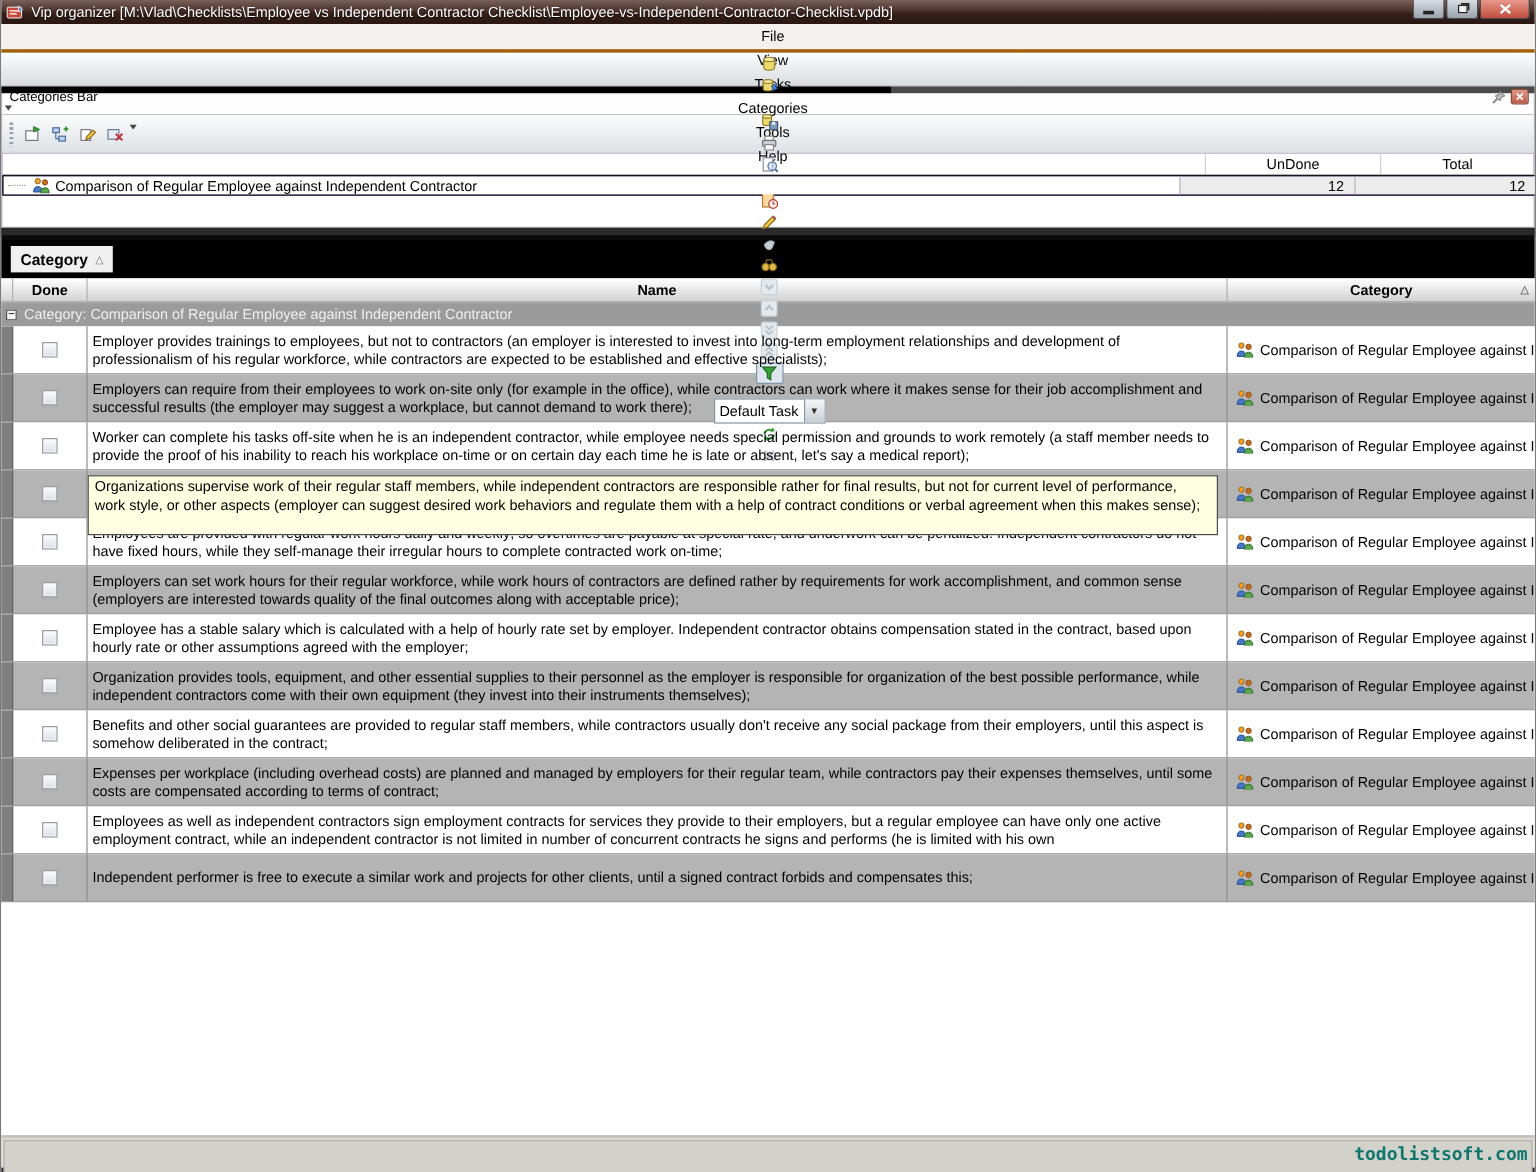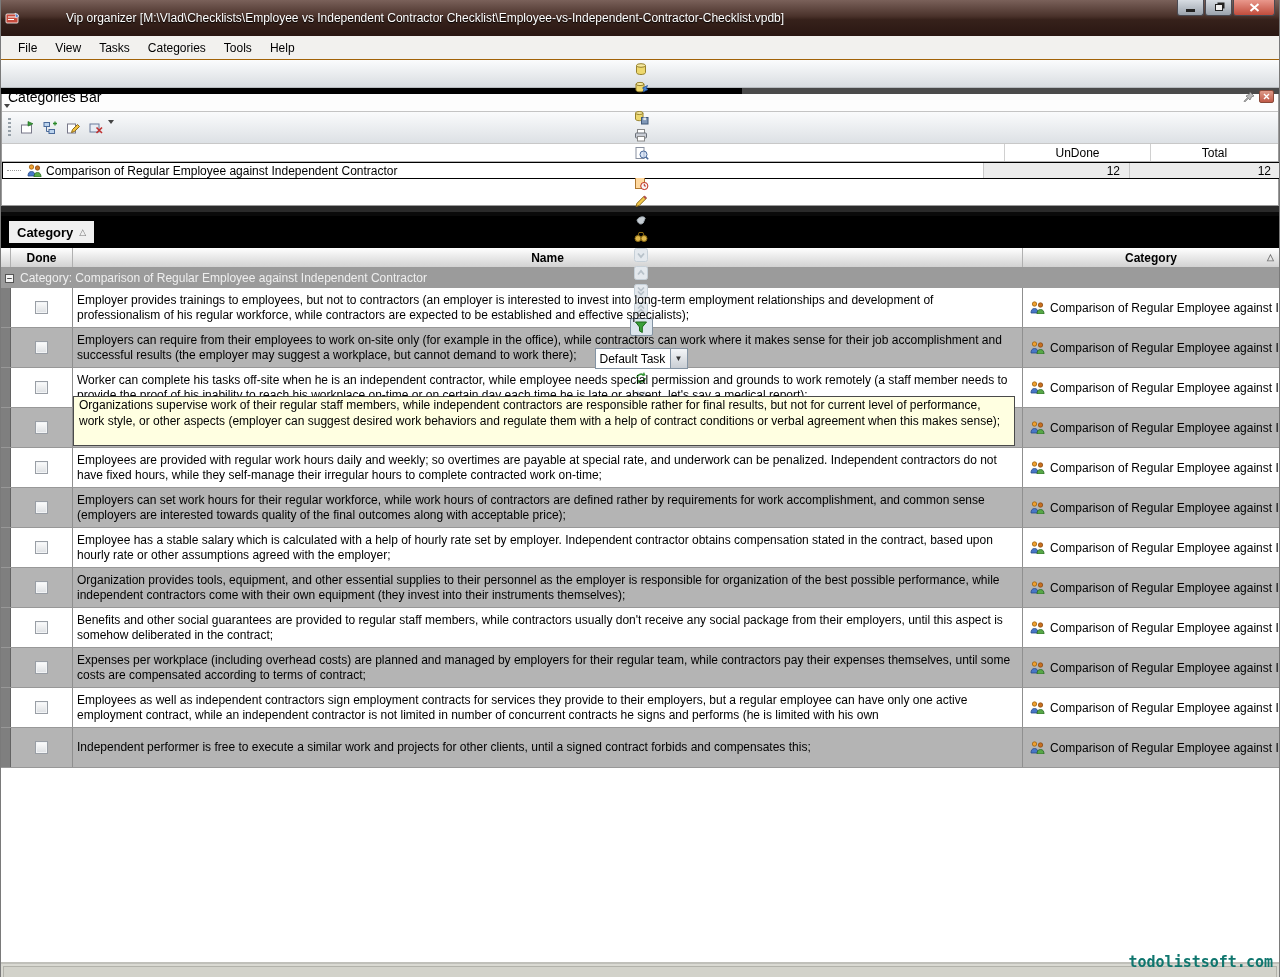--- a/index.html
+++ b/index.html
@@ -1,34 +1,34 @@
 <!DOCTYPE html>
 <html><head>
 <meta charset="utf-8">
 <style>
   * { margin:0; padding:0; box-sizing:border-box; }
   body { font-family:"Liberation Sans", sans-serif; font-size:12px; color:#000; background:#fff; }
   .win { position:relative; width:1280px; height:977px; overflow:hidden; background:#fff;
          border-left:1px solid #7a7a7a; border-right:1px solid #7a7a7a; }
 
   
-  .titlebar { height:36px; display:flex; align-items:center; padding:0 4px;
-    background:linear-gradient(#7a615a 0%, #4a322b 45%, #36211b 55%, #2a1712 100%); color:#fff;gap:40px; }
+  .titlebar { height:20px; display:flex; align-items:center; padding:0 4px;
+    background:linear-gradient(#7a615a 0%, #4a322b 45%, #36211b 55%, #2a1712 100%); color:#fff; }
   .appicon { width:16px; height:14px; margin-right:5px; flex:0 0 auto; }
   .titletxt { flex:1; font-size:12px; white-space:nowrap; overflow:hidden; text-shadow:0 1px 1px #000; }
   .winbtns { display:flex; gap:1px; align-self:flex-start; }
   .wbtn { height:16px; width:27px; display:flex; align-items:center; justify-content:center;
     background:linear-gradient(#d7dce2,#9aa2ac); border:1px solid #4a4a52; border-top:none;
     border-radius:0 0 3px 3px; }
   .wbtn.close { width:42px; background:linear-gradient(#e9988c,#c14c3c); }
   .glyph-min { width:9px; height:3px; background:#222; margin-top:6px; }
   .glyph-rest { width:8px; height:7px; border:1px solid #222; background:#eee; box-shadow:2px -2px 0 -0.5px #222; }
 
   
-  .menubar { height:24px; display:flex; align-items:center; background:#f2f1ee; border-bottom:1px solid #a16207; padding-left:8px; }
+  .menubar { height:24px; display:flex; align-items:center; background:#f2f1ee; border-bottom:3px solid #a16207; padding-left:8px;flex-direction:column; }
   .menuitem { padding:3px 9px; cursor:default; }
 
   
   .toolbar { height:28px; display:flex; align-items:center; padding-left:2px;
     background:linear-gradient(#fbfcfd,#d9dde1); border-bottom:1px solid #b8bcc0;flex-direction:column; }
   .grip { width:3px; height:20px; margin:0 4px;
     background:repeating-linear-gradient(to bottom,#96a0a8 0 2px,transparent 2px 4px); }
   .ti { width:23px; height:22px; display:flex; align-items:center; justify-content:center; border:1px solid transparent; }
   .ti.pressed { border:1px solid #8494a4; background:#dde6ee; border-radius:2px; }
   .tsep { width:1px; height:20px; background:#b4b8be; margin:0 3px; }
@@ -37,21 +37,21 @@
   .combo { display:flex; align-items:center; height:21px; background:#fff; border:1px solid #8494a4; margin:0 3px; }
   .combo-text { padding:0 4px; width:74px; white-space:nowrap; overflow:hidden; }
   .combo-btn { width:17px; height:19px; display:flex; align-items:center; justify-content:center;
     background:linear-gradient(#f4f6f8,#c9ced4); border-left:1px solid #8494a4; font-size:8px; color:#333; }
 
   .darkstrip1 { height:6px; background:linear-gradient(to right,#000 0 58%,#4a4a4a 58%); }
 
   
   .catpanel { height:112px; border:1px solid #9a9a9a; border-top:none; background:#fff; }
   .cap { height:18px; display:flex; align-items:center; background:#fdfdfd; border-bottom:1px solid #c4c4c4;
-         padding:0 4px 12px 6px; font-size:14px; }
+         padding:0 4px 12px 6px; font-size:11px; }
   .cap-spacer { flex:1; }
   .cap-ico { width:15px; height:13px; display:flex; align-items:center; justify-content:center; margin-left:3px; }
   .cap-close { background:linear-gradient(#dd9a88,#c05a48); border:1px solid #8a4a3a; border-radius:2px; }
   .cat-toolbar { height:32px; display:flex; align-items:center; background:linear-gradient(#fafbfc,#dde1e5);
     border-bottom:1px solid #c8c8c8; padding-left:2px; }
   .cat-grid { background:#4c1d95; }
   .cgh-row { display:flex; height:18px; border-bottom:1px solid #b4b4b4; background:#fff; }
   .cgh { display:flex; align-items:center; justify-content:center; border-left:1px solid #d0d0d0; }
   .cgh-name { flex:0 0 1002px; border-left:none; }
   .cgh-undone { flex:0 0 146px; }

